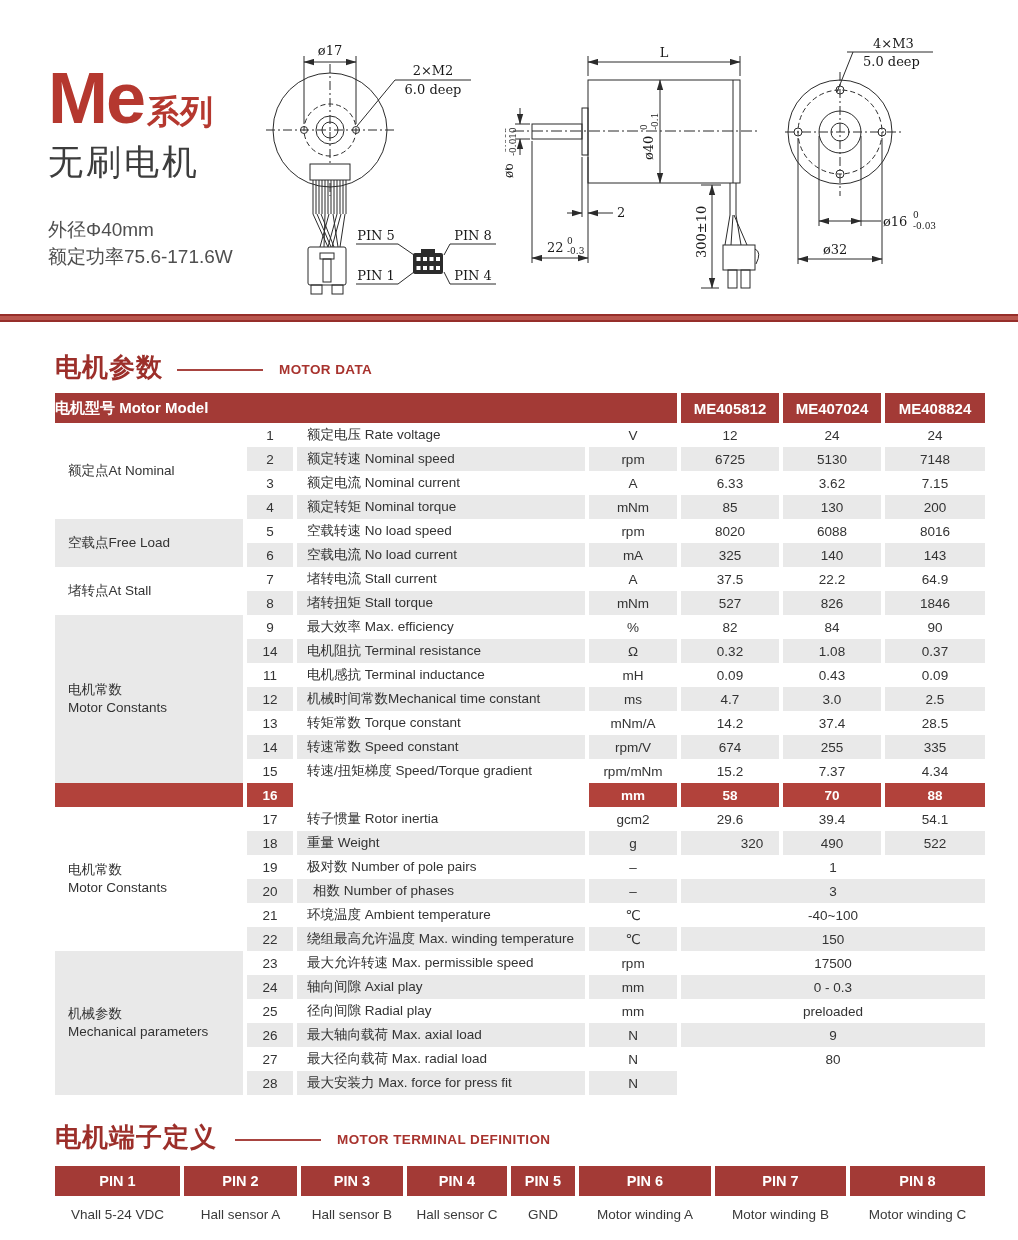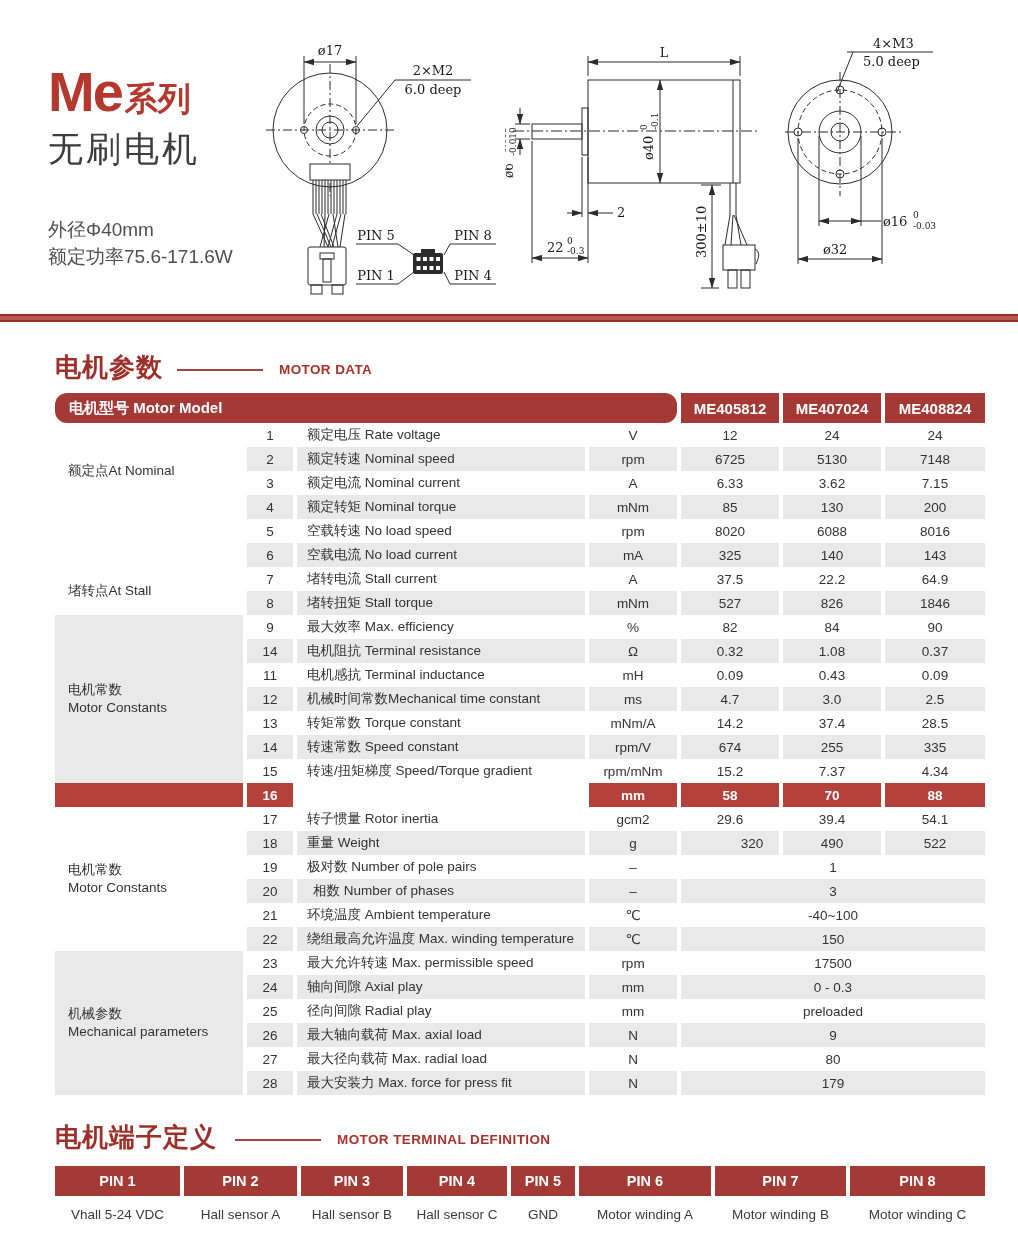--- a/index.html
+++ b/index.html
@@ -2,21 +2,21 @@
 <html><head>
 <meta charset="utf-8">
 <style>
   * { box-sizing: border-box; margin: 0; padding: 0; }
   body { background:#fff; font-family:"Liberation Sans","DejaVu Sans",sans-serif; }
   .page { position:relative; width:1018px; height:1240px; background:#fff; overflow:hidden; }
 
   
   .brand { position:absolute; left:48px; top:70px; }
   .brand-row1 { display:flex; align-items:flex-end; }
-  .brand-me { font-size:56px; font-weight:bold; color:#b5382f; line-height:0.8; letter-spacing:-2px; }
+  .brand-me { font-size:72px; font-weight:bold; color:#b5382f; line-height:0.8; letter-spacing:-2px; }
   .brand-suffix { font-size:33px; font-weight:bold; color:#b5382f; line-height:1; margin-left:3px; }
   .brand-product { font-size:35px; color:#3d3d3d; margin-top:11px; letter-spacing:3px; }
   .brand-specs { position:absolute; left:48px; top:217px; font-size:19px; color:#4f4f4f; line-height:1.42; }
 
   
   .red-bar { position:absolute; left:0; top:314px; width:1018px; height:8px;
     background:linear-gradient(#962e2a 0 2px, #b9564e 2px 6px, #962e2a 6px 8px); }
 
   
   .sec-title { position:absolute; display:flex; align-items:center;text-align:right; }
@@ -25,21 +25,21 @@
   .sec-en { font-size:13.5px; font-weight:bold; color:#a8332e; letter-spacing:0.4px; margin-top:3px; }
   #sec1 { left:55px; top:350px; }
   #sec2 { left:55px; top:1120px; }
   #sec2 .sec-line { margin-left:18px; }
 
   
   #motor-table { position:absolute; left:55px; top:393px; display:grid;
     grid-template-columns:188px 46px 288px 88px 98px 98px 100px;
     grid-template-rows:30px repeat(28, 24px); column-gap:4px; color:#333; }
   .mt-header { background:#a33a36; color:#fff; font-weight:bold; display:flex; align-items:center; }
-  .mt-header-left { grid-column:1 / 5; padding-left:14px; font-size:15px;border-radius:12px; }
+  .mt-header-left { grid-column:1 / 5; font-size:15px; }
   .mt-header-model { justify-content:center; font-size:15px; }
   .mt-group { display:flex; flex-direction:column; justify-content:center; padding-left:13px;
     font-size:13.5px; line-height:1.3; background:#fff; }
   .mt-group.shaded { background:#e9e9e9; }
   .cell { display:flex; align-items:center; font-size:13.5px; }
   .c-no { justify-content:center; }
   .c-param { padding-left:10px; }
   .c-unit, .c-val { justify-content:center; }
   .row-odd { background:#fff; }
   .row-even { background:#e9e9e9; }
@@ -246,20 +246,23 @@
     <span class="sec-en">MOTOR DATA</span>
   </div>
 
   <div id="motor-table">
       <div class="mt-header mt-header-left" style="grid-row: 1;">电机型号 Motor Model</div>
       <div class="mt-header mt-header-model" style="grid-area: 1 / 5;">ME405812</div>
       <div class="mt-header mt-header-model" style="grid-area: 1 / 6;">ME407024</div>
       <div class="mt-header mt-header-model" style="grid-area: 1 / 7;">ME408824</div>
       <div class="mt-group" style="grid-area: 2 / 1 / 6;">
         <div>额定点At Nominal</div>
+      </div>
+      <div class="mt-group shaded" style="grid-area: 6 / 1 / 8;">
+        <div>空载点Free Load</div>
       </div>
       <div class="mt-group" style="grid-area: 8 / 1 / 10;">
         <div>堵转点At Stall</div>
       </div>
       <div class="mt-group shaded" style="grid-area: 10 / 1 / 17;">
         <div>电机常数</div>
         <div>Motor Constants</div>
       </div>
       <div class="mt-group" style="grid-area: 18 / 1 / 24;">
         <div>电机常数</div>
@@ -409,21 +412,20 @@
       <div class="cell c-param row-even" style="grid-area: 27 / 3;">最大轴向载荷 Max. axial load</div>
       <div class="cell c-unit row-even" style="grid-area: 27 / 4;">N</div>
       <div class="cell c-val row-even" style="grid-area: 27 / 5 / auto / 8;">9</div>
       <div class="cell c-no row-odd" style="grid-area: 28 / 2;">27</div>
       <div class="cell c-param row-odd" style="grid-area: 28 / 3;">最大径向载荷 Max. radial load</div>
       <div class="cell c-unit row-odd" style="grid-area: 28 / 4;">N</div>
       <div class="cell c-val row-odd" style="grid-area: 28 / 5 / auto / 8;">80</div>
       <div class="cell c-no row-even" style="grid-area: 29 / 2;">28</div>
       <div class="cell c-param row-even" style="grid-area: 29 / 3;">最大安装力 Max. force for press fit</div>
       <div class="cell c-unit row-even" style="grid-area: 29 / 4;">N</div>
-      <div class="cell c-val row-even" style="grid-area: 29 / 5 / auto / 8;">179</div>
     </div>
 
   <div class="sec-title" id="sec2">
     <span class="sec-zh">电机端子定义</span>
     <span class="sec-line"></span>
     <span class="sec-en">MOTOR TERMINAL DEFINITION</span>
   </div>
 
   <div id="pin-table">
       <div class="pin-h" style="grid-area: 1 / 1;">PIN 1</div>

